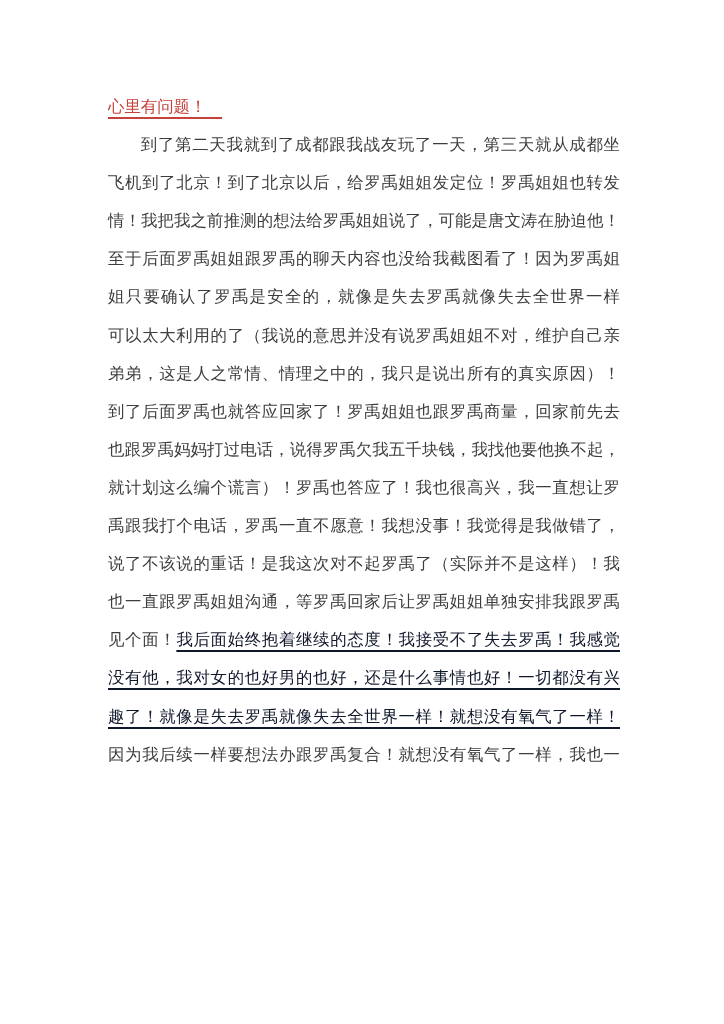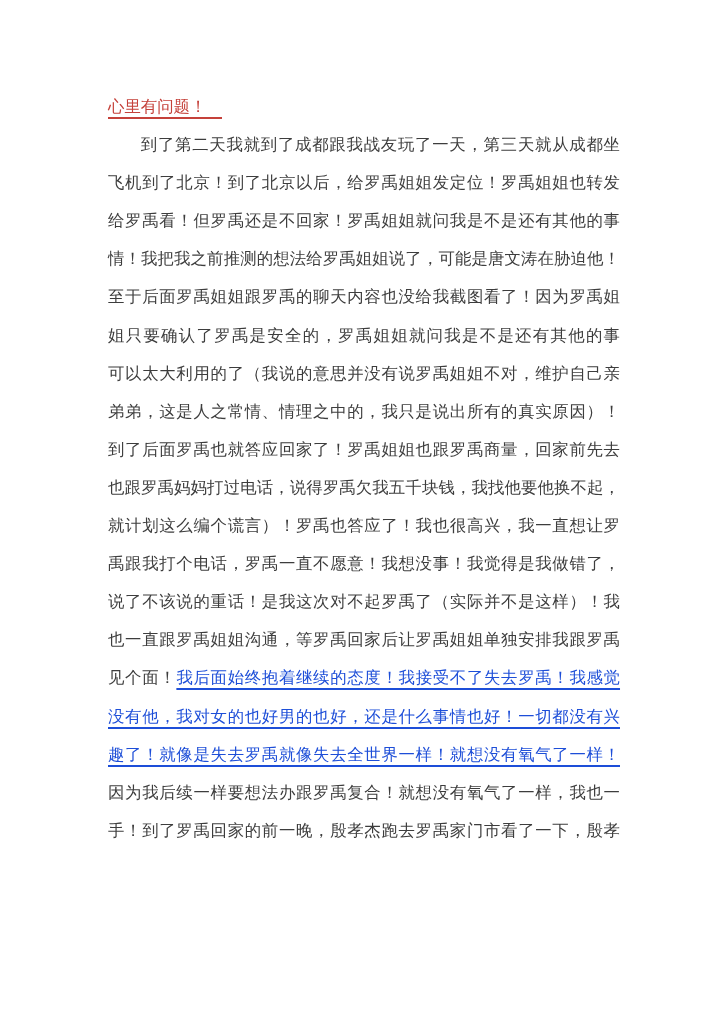--- a/index.html
+++ b/index.html
@@ -30,55 +30,53 @@
     text-align-last: left;
   }
   .heading {
     color: #c5413a;
     display: inline-block;
     border-bottom: 2px solid #c5413a;
     padding-right: 16px;
     line-height: 1.3;
   }
   .red {
-    color: #1d4ed8;
+    color: #0f172a;
     text-decoration: underline;
     text-decoration-thickness: 1.5px;
     text-underline-offset: 5px;
   }
 </style>
 </head>
 <body>
 
 <div class="page">
   <div class="textblock">
 
     <div class="line heading-line">
       <span class="heading">心里有问题！</span>
     </div>
 
     <div class="line indent">到了第二天我就到了成都跟我战友玩了一天，第三天就从成都坐</div>
     <div class="line">飞机到了北京！到了北京以后，给罗禹姐姐发定位！罗禹姐姐也转发</div>
-    <div class="line">给罗禹看！但罗禹还是不回家！罗禹姐姐就问我是不是还有其他的事</div>
     <div class="line">情！我把我之前推测的想法给罗禹姐姐说了，可能是唐文涛在胁迫他！</div>
     <div class="line">至于后面罗禹姐姐跟罗禹的聊天内容也没给我截图看了！因为罗禹姐</div>
-    <div class="line">姐只要确认了罗禹是安全的，罗禹姐姐就问我是不是还有其他的事</div>
+    <div class="line">姐只要确认了罗禹是安全的，就像是失去罗禹就像失去全世界一样</div>
     <div class="line">可以太大利用的了（我说的意思并没有说罗禹姐姐不对，维护自己亲</div>
     <div class="line">弟弟，这是人之常情、情理之中的，我只是说出所有的真实原因）！</div>
     <div class="line">到了后面罗禹也就答应回家了！罗禹姐姐也跟罗禹商量，回家前先去</div>
     <div class="line">也跟罗禹妈妈打过电话，说得罗禹欠我五千块钱，我找他要他换不起，</div>
     <div class="line">就计划这么编个谎言）！罗禹也答应了！我也很高兴，我一直想让罗</div>
     <div class="line">禹跟我打个电话，罗禹一直不愿意！我想没事！我觉得是我做错了，</div>
     <div class="line">说了不该说的重话！是我这次对不起罗禹了（实际并不是这样）！我</div>
     <div class="line">也一直跟罗禹姐姐沟通，等罗禹回家后让罗禹姐姐单独安排我跟罗禹</div>
 
     <div class="line">
       <span>见个面！</span><span class="red">我后面始终抱着继续的态度！我接受不了失去罗禹！我感觉</span>
     </div>
 
     <div class="line red">没有他，我对女的也好男的也好，还是什么事情也好！一切都没有兴</div>
     <div class="line red">趣了！就像是失去罗禹就像失去全世界一样！就想没有氧气了一样！</div>
 
     <div class="line">因为我后续一样要想法办跟罗禹复合！就想没有氧气了一样，我也一</div>
-    <div class="line">手！到了罗禹回家的前一晚，殷孝杰跑去罗禹家门市看了一下，殷孝</div>
 
   </div>
 </div>
 
 </body></html>

